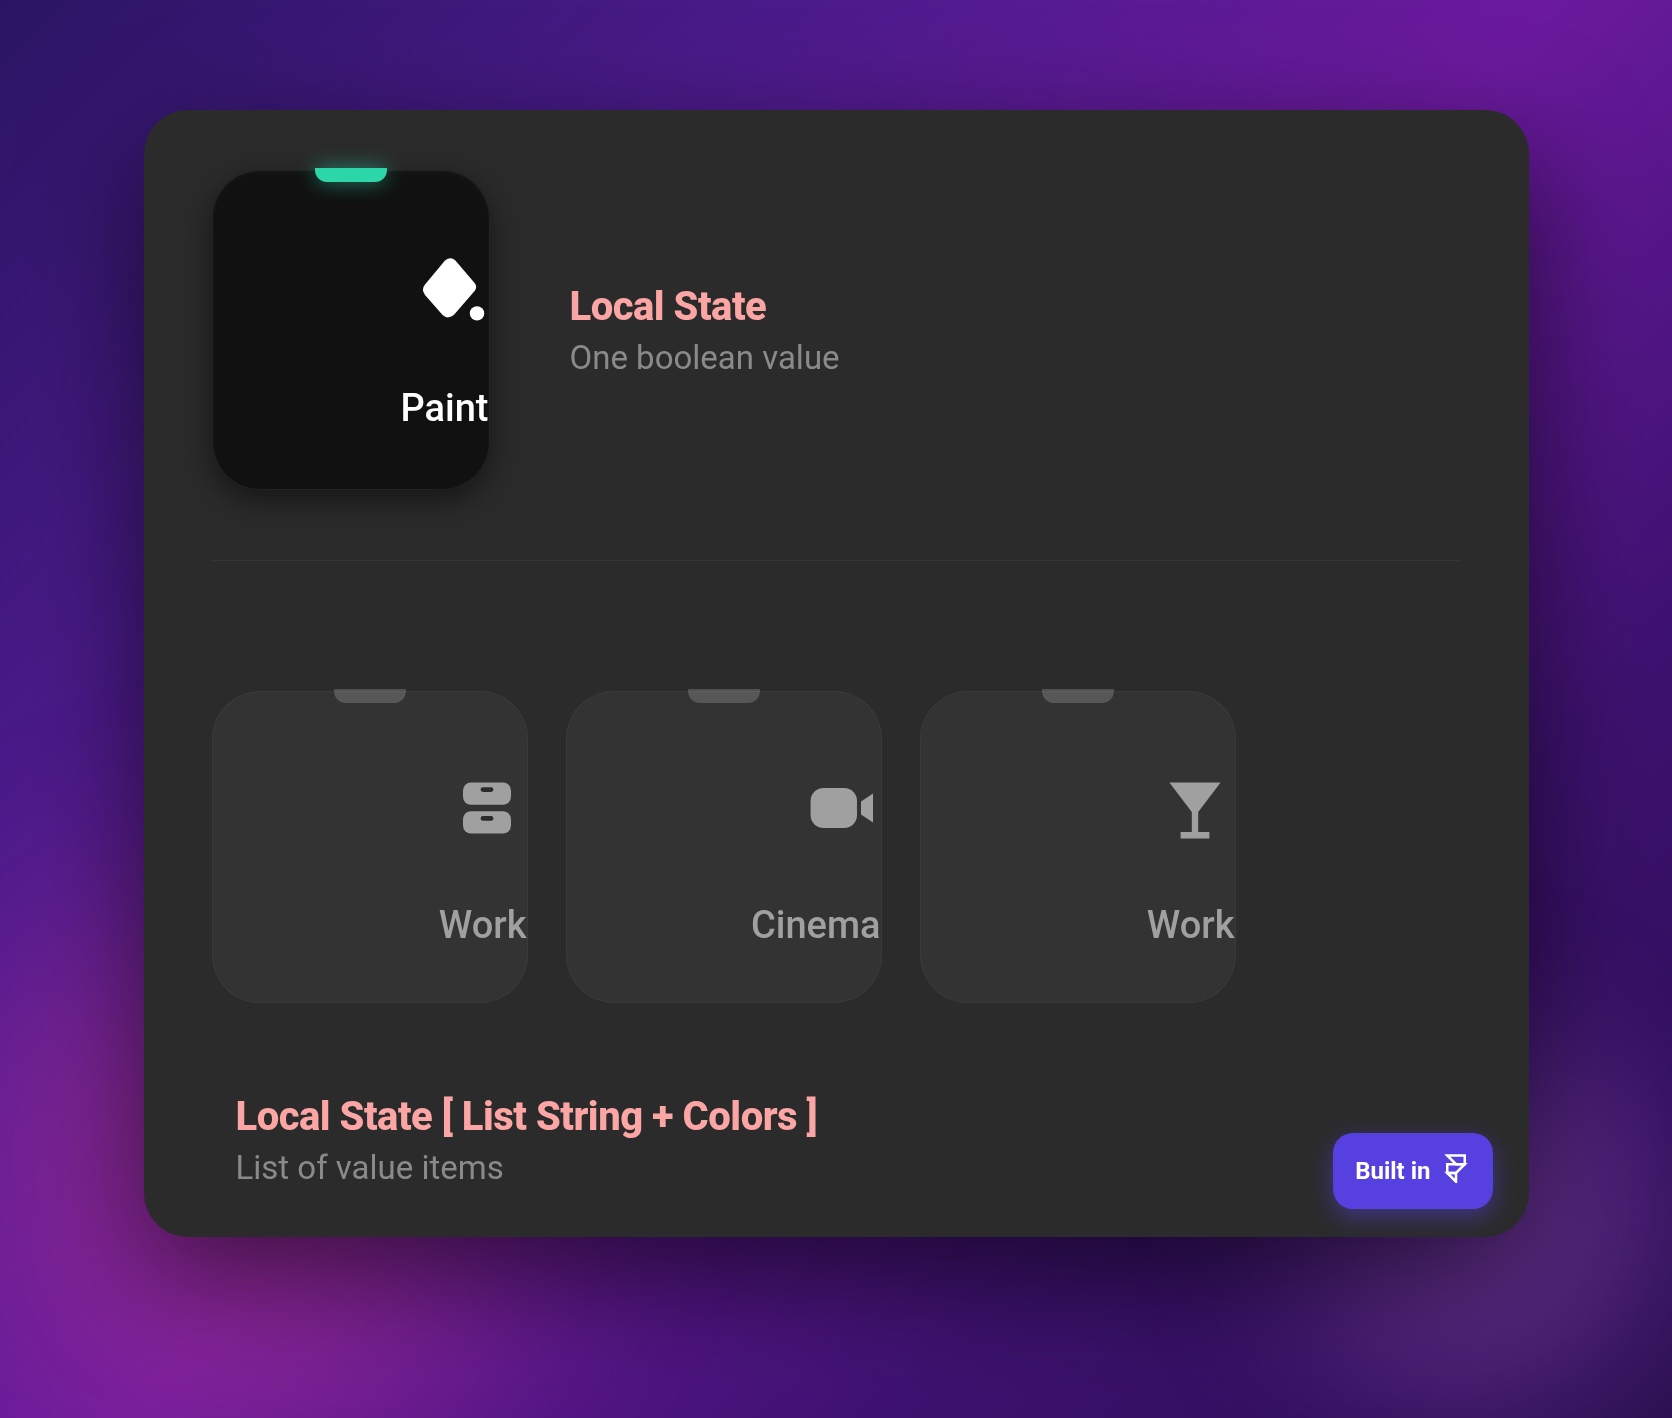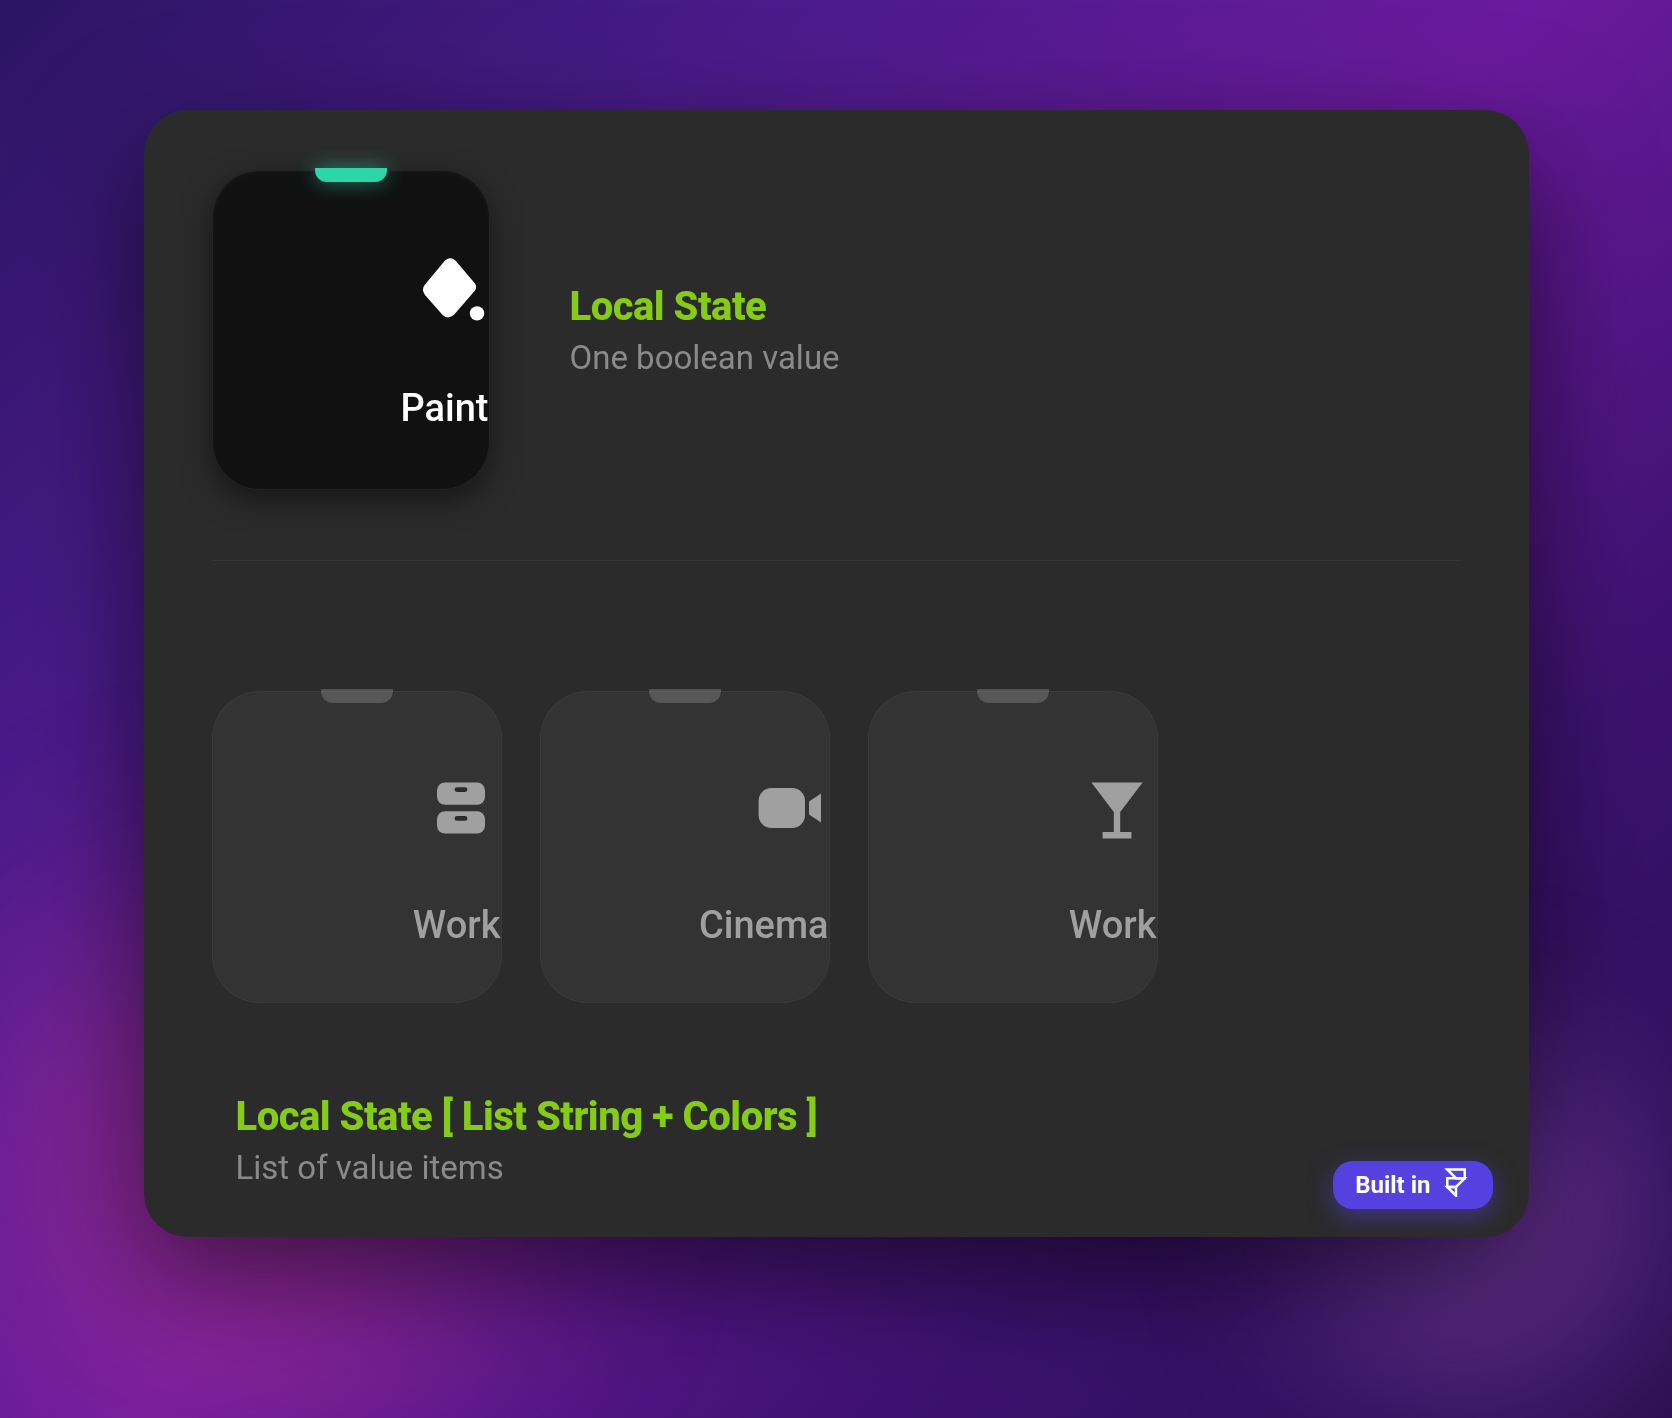--- a/index.html
+++ b/index.html
@@ -130,59 +130,59 @@
 
     .header-block {
       display: flex;
       flex-direction: column;
       gap: 8px;
     }
 
     .header-title {
       font-size: 40px;
       font-weight: 800;
-      color: #84cc16;
+      color: #fca5a5;
       letter-spacing: -0.5px;
     }
 
     .header-subtitle {
       font-size: 33px;
       font-weight: 400;
       color: #8a8a8a;
     }
 
     .section-2 {
       padding-top: 130px;
     }
 
     .tile-row {
       display: flex;
       gap: 38px;
       margin-bottom: 90px;
     }
 
     .tile-row .tile {
-      width: 290px;
+      width: 316px;
       height: 312px;
     }
 
     .section-2-header {
       display: flex;
       flex-direction: column;
       gap: 8px;
       margin-left: 24px;
     }
 
     .built-in-badge {
       position: absolute;
       bottom: 28px;
       right: 36px;
       background: #5640e0;
       color: #ffffff;
-      padding: 6px 22px;
+      padding: 20px 22px;
       border-radius: 20px;
       font-size: 24px;
       font-weight: 700;
       display: flex;
       align-items: center;
       gap: 10px;
       box-shadow: 0 8px 24px rgba(86, 64, 224, 0.5);
     }
 
     .built-in-badge svg {

